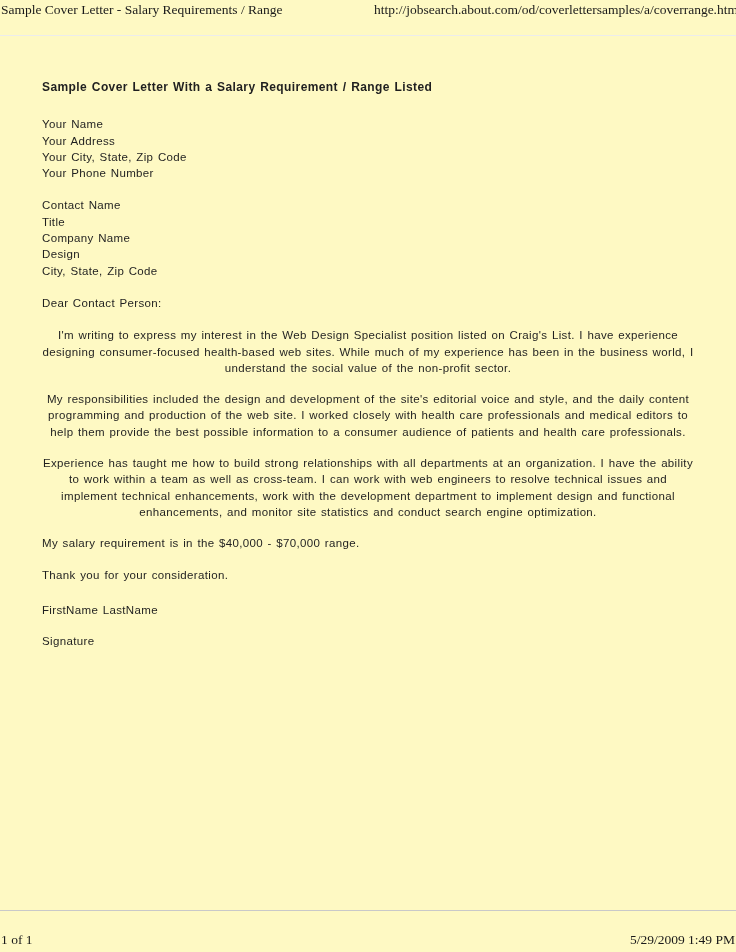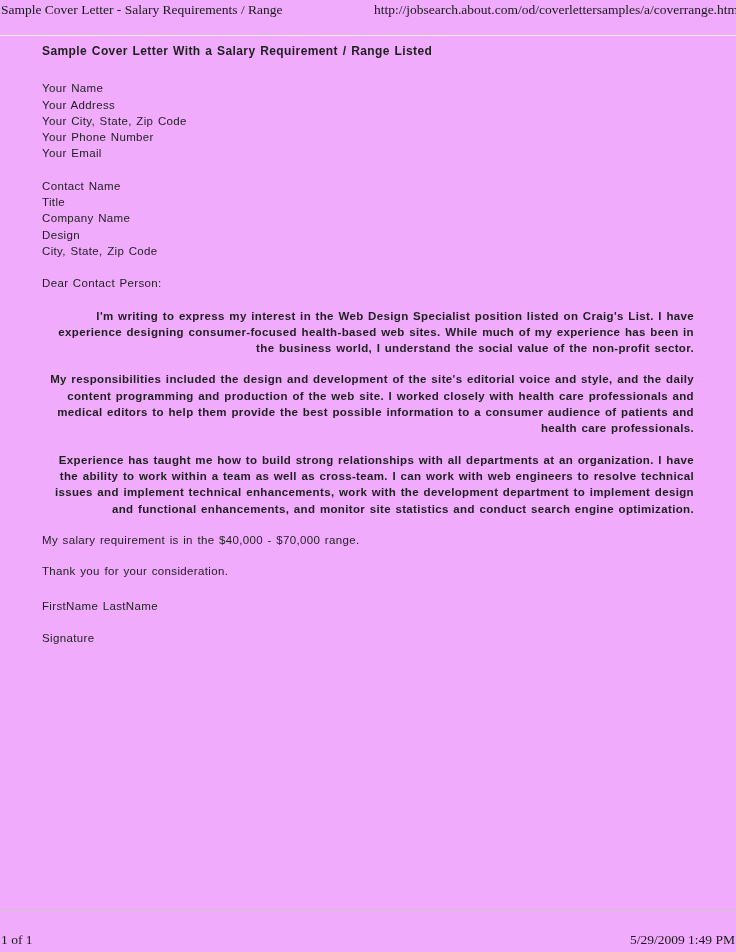--- a/index.html
+++ b/index.html
@@ -1,21 +1,21 @@
 <!DOCTYPE html>
 <html><head>
 <meta charset="utf-8">
 <style>
   * { margin: 0; padding: 0; box-sizing: border-box; }
   html, body { background: #e9e9e9; }
   .page {
     position: relative;
     width: 736px;
     height: 952px;
-    background: #f0abfc;
+    background: #fef9c3;
     color: #1c1c1c;
     overflow: hidden;
     margin: 0;
   }
   
   .print-header {
     position: absolute;
     top: 0; left: 0; right: 0;
     display: flex;
     justify-content: space-between;
@@ -55,25 +55,26 @@
     line-height: 16.3px;
     letter-spacing: 0.35px;
     word-spacing: 1px;
     color: #1f1f1f;
   }
   .letter-heading {
     font-weight: bold;
     font-size: 12px;
     margin-bottom: 21px;
     letter-spacing: 0.4px;
+    margin-top: 36px;
   }
   .addr-block { margin-bottom: 16px; }
   .addr-block .line { white-space: nowrap; }
   .salutation { margin-bottom: 16px; }
-  .para { margin-bottom: 15px; text-align: right; font-weight: bold; }
+  .para { margin-bottom: 15px; text-align: center; }
   .single-line { margin-bottom: 15px; }
   .gap-lg { margin-bottom: 19px; }
 </style>
 </head>
 <body>
 
 <div class="page">
 
   <div class="print-header">
     <span class="hdr-title">Sample Cover Letter - Salary Requirements / Range</span>
@@ -82,21 +83,20 @@
 
   <div class="letter">
 
     <div class="letter-heading">Sample Cover Letter With a Salary Requirement / Range Listed</div>
 
     <div class="addr-block">
       <div class="line">Your Name</div>
       <div class="line">Your Address</div>
       <div class="line">Your City, State, Zip Code</div>
       <div class="line">Your Phone Number</div>
-      <div class="line">Your Email</div>
     </div>
 
     <div class="addr-block">
       <div class="line">Contact Name</div>
       <div class="line">Title</div>
       <div class="line">Company Name</div>
       <div class="line">Design</div>
       <div class="line">City, State, Zip Code</div>
     </div>
 

